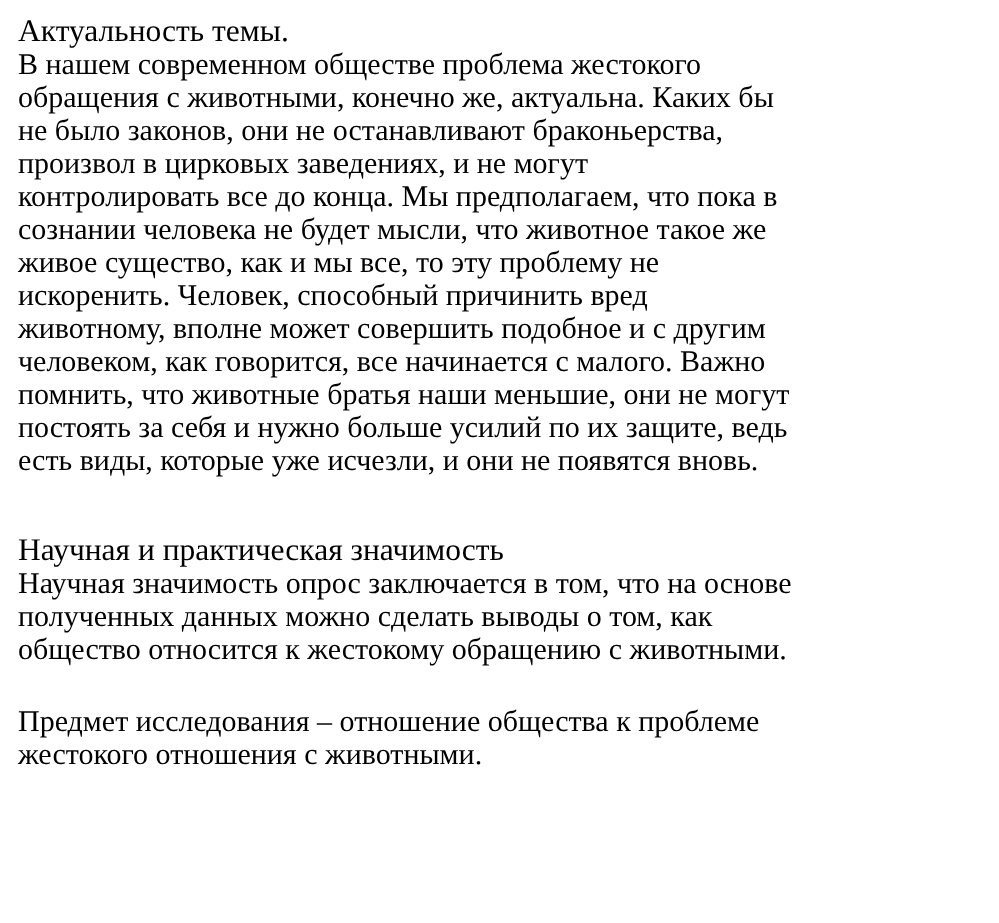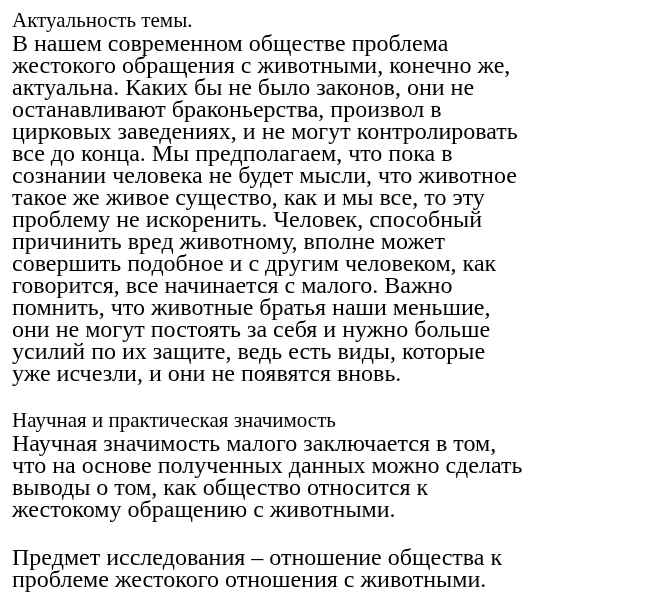--- a/index.html
+++ b/index.html
@@ -20,43 +20,43 @@
   }
   .doc-heading {
     font-size: 21px;
     line-height: 24px;
     font-weight: 400;
     margin: 0;
     padding: 0;
     letter-spacing: 0;
   }
   .doc-para {
-    font-size: 24px;
+    font-size: 20px;
     line-height: 22px;
     margin: 0;
     padding: 0;
     letter-spacing: 0;
   }
   .section { margin: 0; }
-  .section-2 { margin-top: 24px; font-family: Liberation Serif, serif; }
+  .section-2 { margin-top: 36px; font-family: Liberation Serif, serif; }
   .section-3 { margin-top: 18px; }
   .para-gap { margin-top: 26px; }
 </style>
 </head>
 <body>
 
 <div class="page">
 
   <div class="section section-1">
     <h2 class="doc-heading">Актуальность темы.</h2>
     <p class="doc-para">В нашем современном обществе проблема жестокого обращения с животными, конечно же, актуальна. Каких бы не было законов, они не останавливают браконьерства, произвол в цирковых заведениях, и не могут контролировать все до конца. Мы предполагаем, что пока в сознании человека не будет мысли, что животное такое же живое существо, как и мы все, то эту проблему не искоренить. Человек, способный причинить вред животному, вполне может совершить подобное и с другим человеком, как говорится, все начинается с малого. Важно помнить, что животные братья наши меньшие, они не могут постоять за себя и нужно больше усилий по их защите, ведь есть виды, которые уже исчезли, и они не появятся вновь.</p>
   </div>
 
   <div class="section section-2">
     <h2 class="doc-heading">Научная и практическая значимость</h2>
-    <p class="doc-para">Научная значимость малого заключается в том, что на основе полученных данных можно сделать выводы о том, как общество относится к жестокому обращению с животными.</p>
+    <p class="doc-para">Научная значимость опрос заключается в том, что на основе полученных данных можно сделать выводы о том, как общество относится к жестокому обращению с животными.</p>
   </div>
 
   <div class="section section-3">
     <p class="doc-para para-gap">Предмет исследования – отношение общества к проблеме жестокого отношения с животными.</p>
   </div>
 
 </div>
 
 </body></html>

